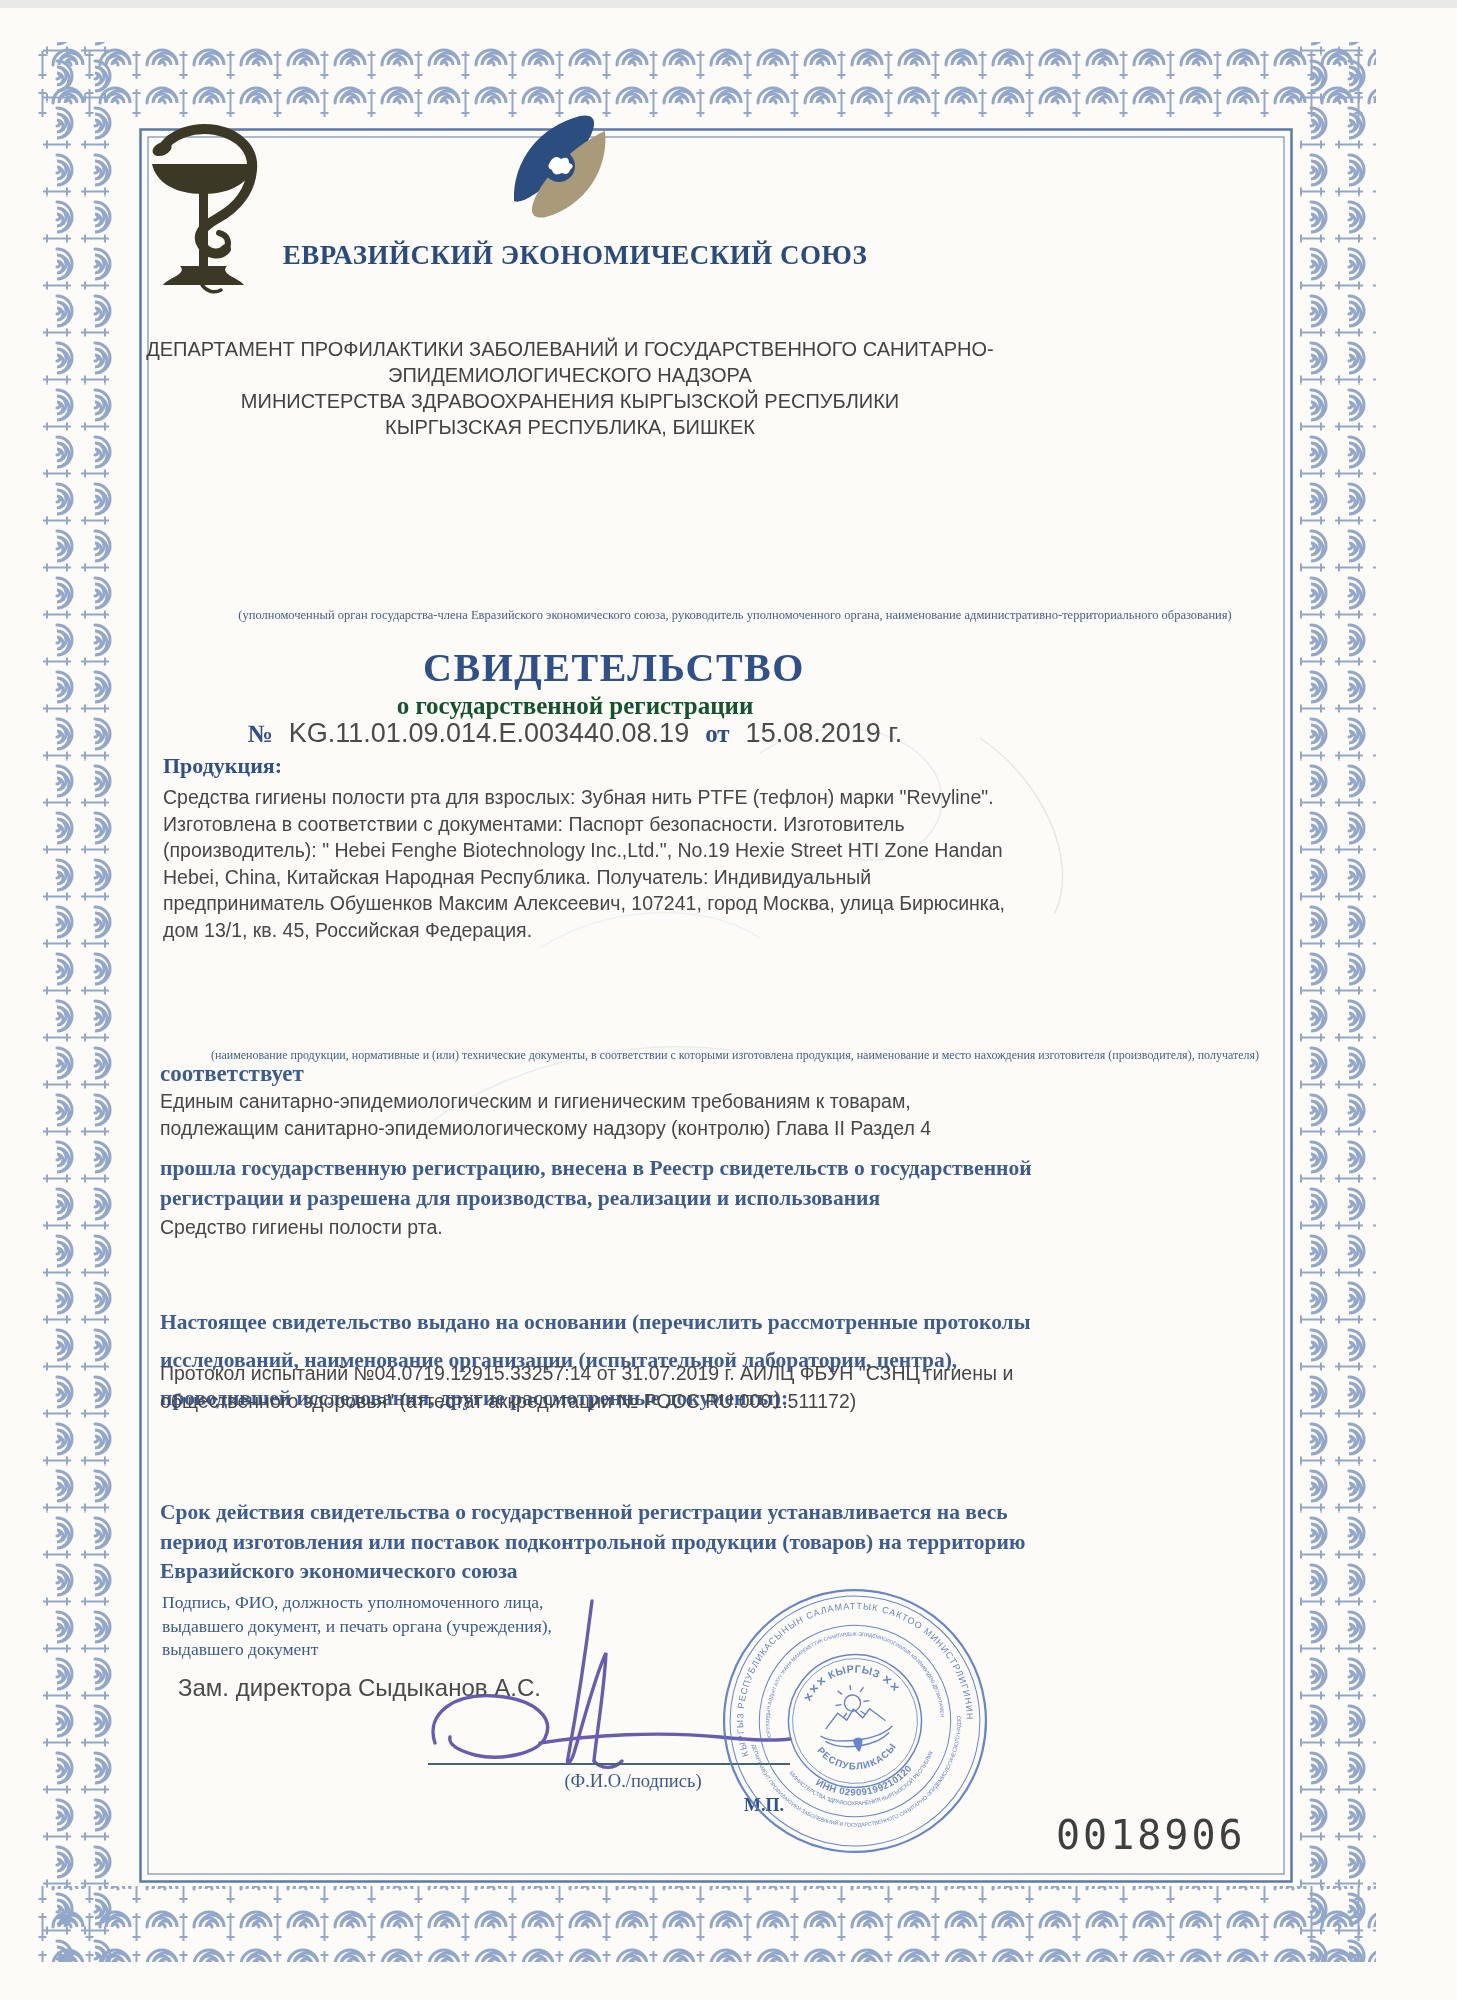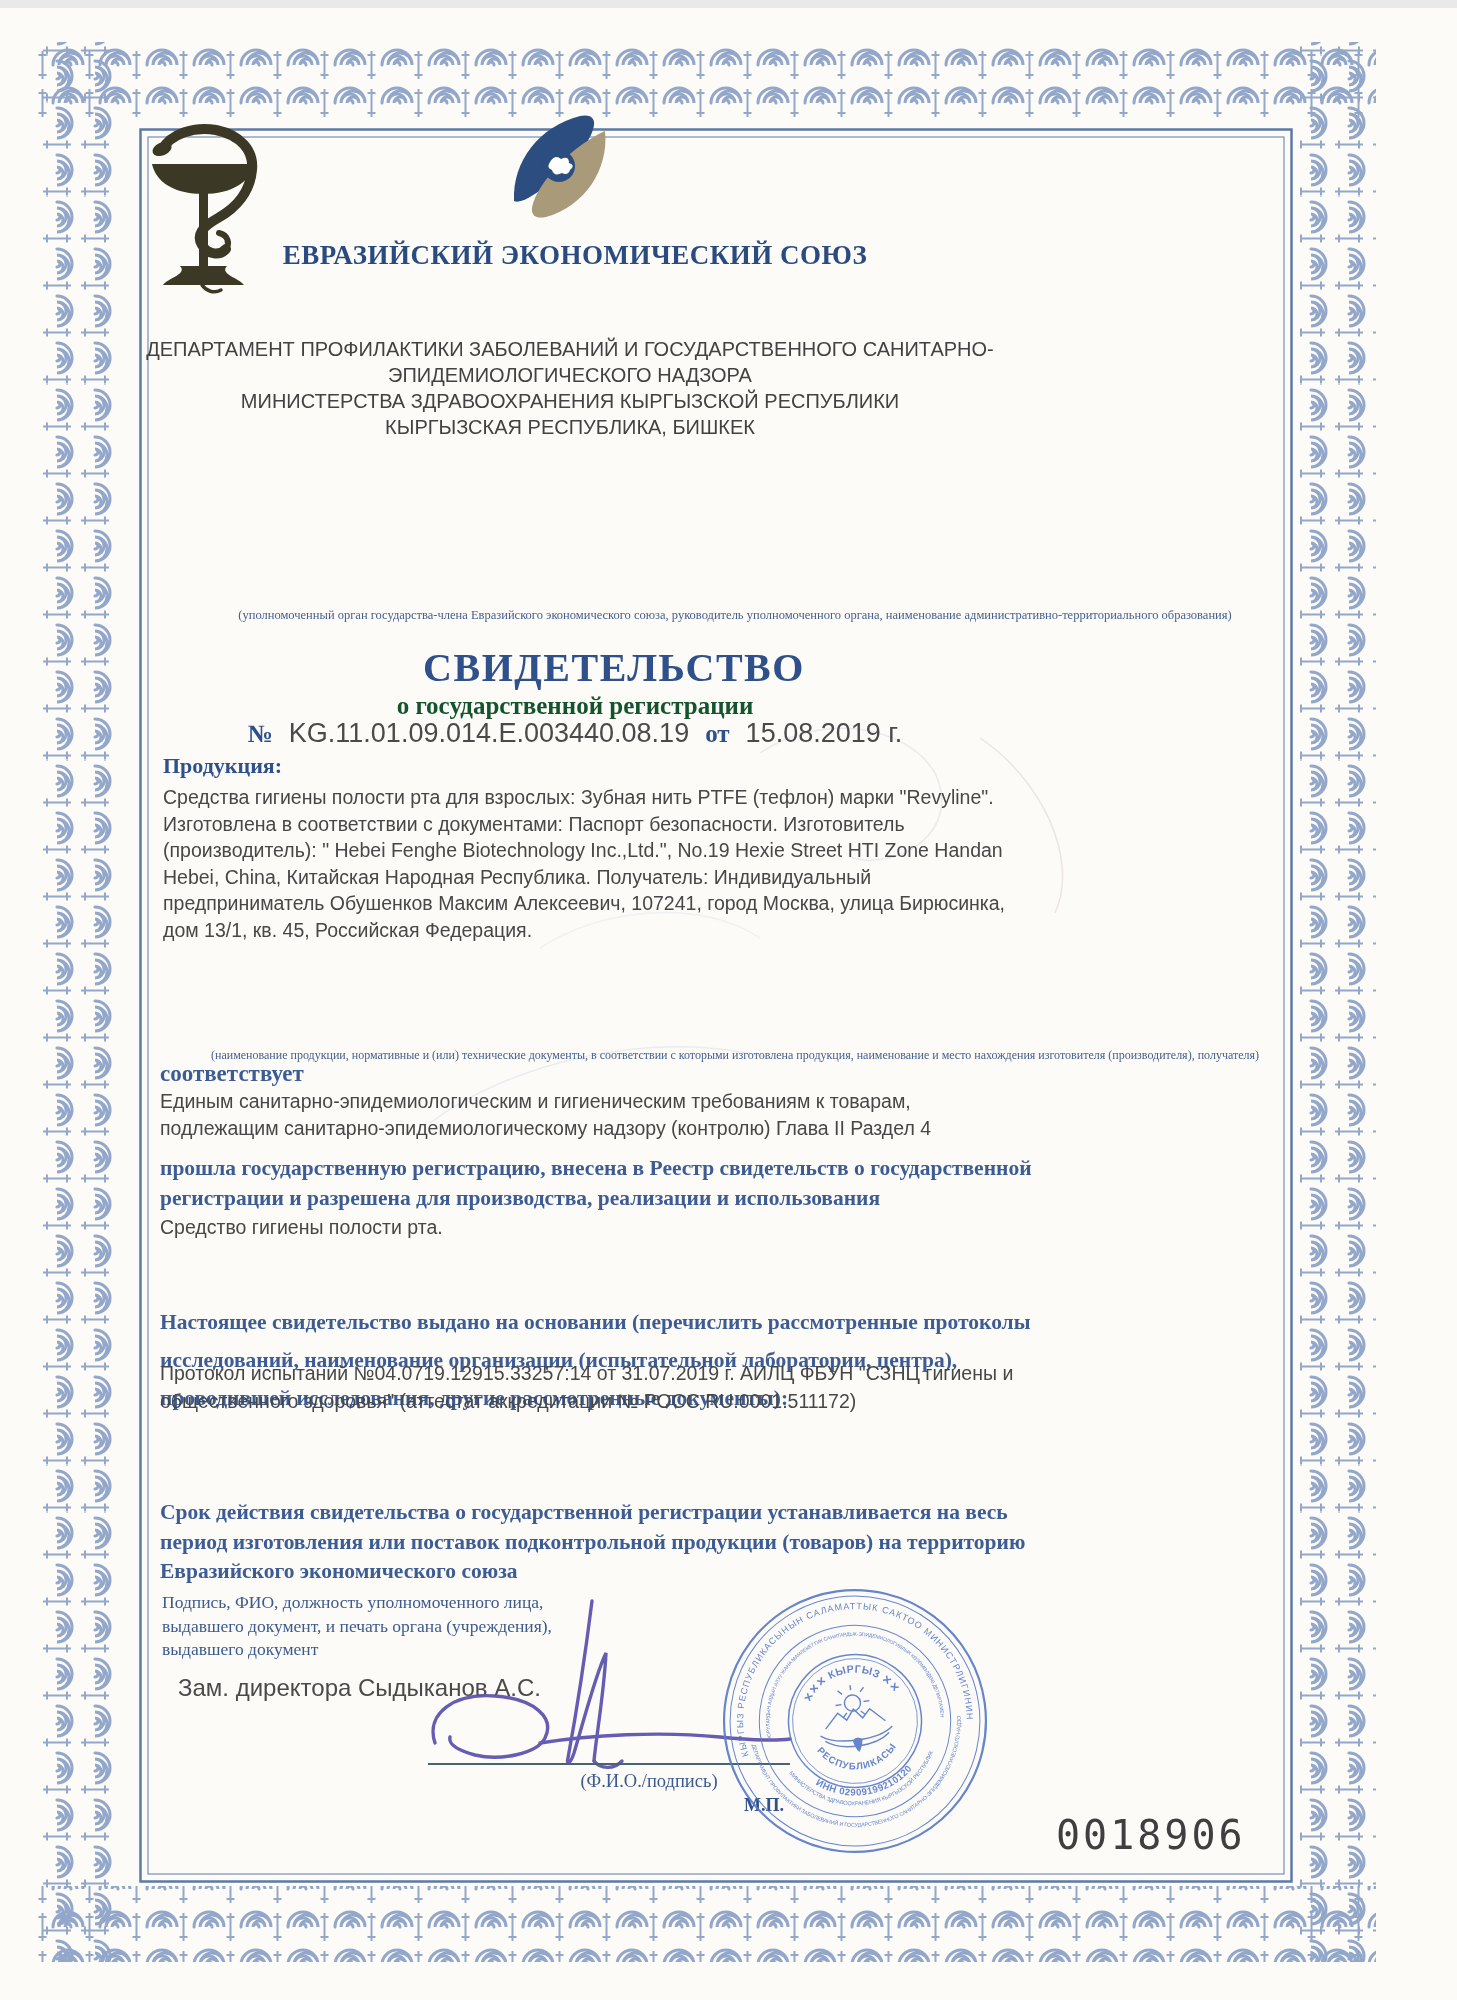--- a/index.html
+++ b/index.html
@@ -28,21 +28,21 @@
   .blue-par{font-family:"Liberation Serif",serif;font-weight:bold;font-size:21.5px;line-height:29.5px;color:#3d5c94;}
   .registered{left:160px;top:1146px;width:880px;}
   .prodtype{left:160px;top:1206px;width:860px;}
   .issued{left:160px;top:1295px;width:884px;line-height:38px;}
   .protocol{left:160px;top:1352px;width:884px;line-height:27.5px;}
   .validity{left:160px;top:1490px;width:892px;}
   .sig-note{left:162px;top:1583px;font-family:"Liberation Serif",serif;font-size:17.5px;line-height:23.5px;
     color:#3c5a8e;white-space:pre-line;}
   .signer{left:178px;top:1666px;font-size:24px;color:#4a4a4a;}
   .sig-line{left:428px;top:1755px;width:362px;border-top:2px solid #47646f;}
-  .sig-caption{left:554px;top:1763px;width:190px;text-align:center;font-family:"Liberation Serif",serif;
+  .sig-caption{left:538px;top:1763px;width:190px;text-align:center;font-family:"Liberation Serif",serif;
     font-size:18.5px;color:#3c5a8e;}
   .seal-mark{left:744px;top:1787px;font-family:"Liberation Serif",serif;font-weight:bold;font-size:18px;color:#2f508b;}
   .serial{left:1056px;top:1804px;font-family:"DejaVu Sans Mono",monospace;font-size:40px;letter-spacing:3px;color:#3f3f3f;}
   .stamp-svg{left:716px;top:1574px;transform:rotate(-8deg);opacity:.92;}
   .sign-svg{left:420px;top:1585px;opacity:.95;}
 </style>
 </head>
 <body>
 
 <div class="page">

